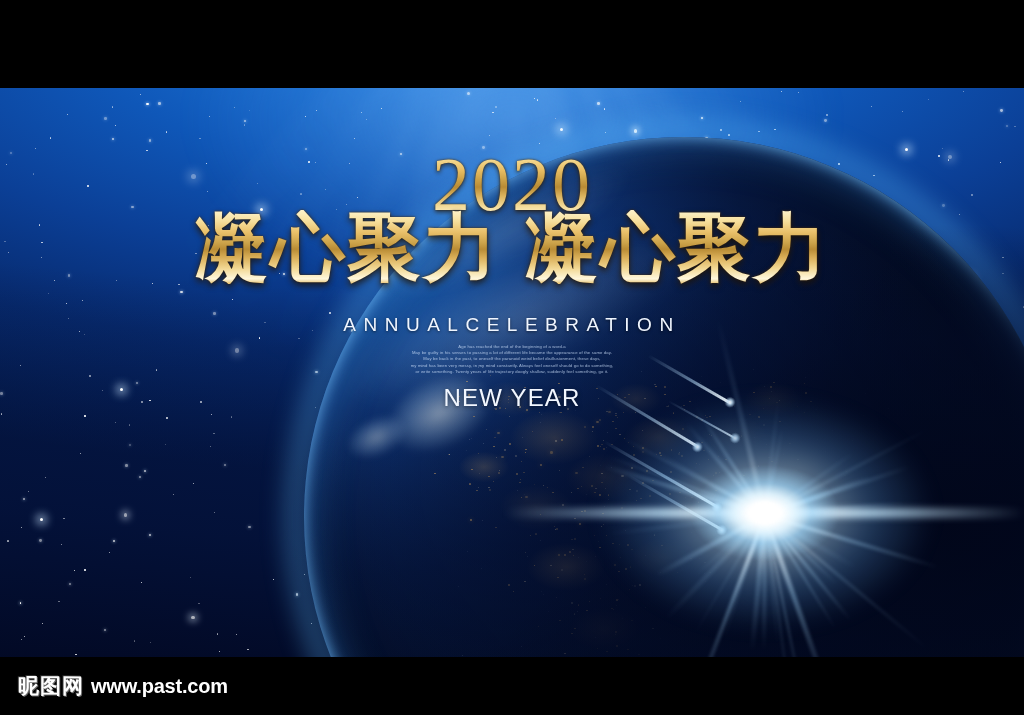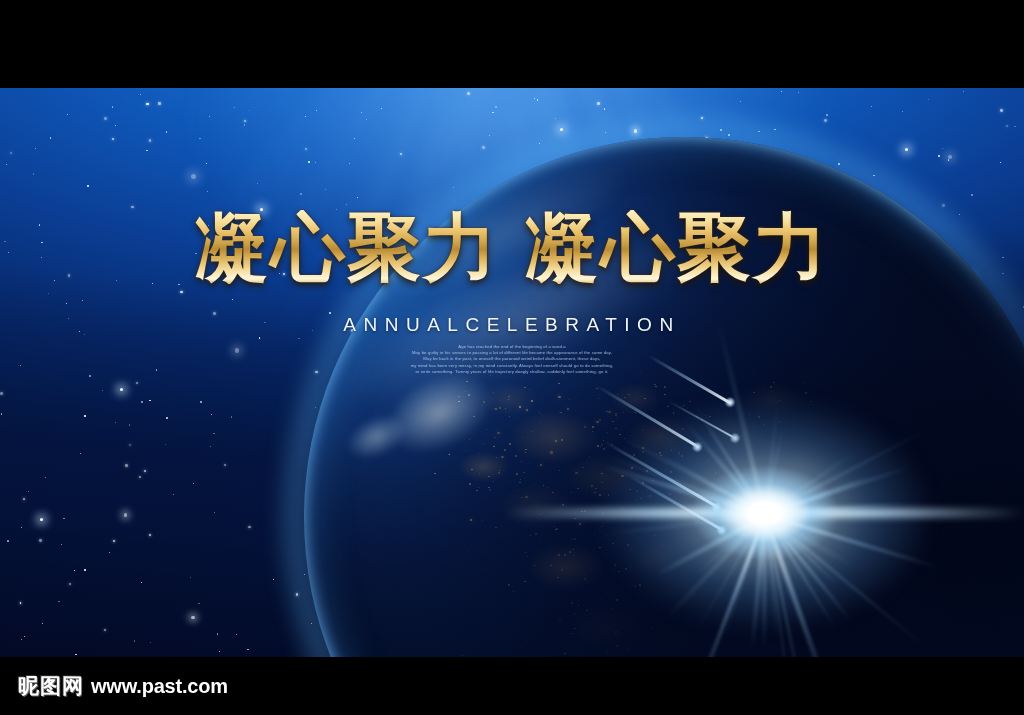--- a/index.html
+++ b/index.html
@@ -1005,33 +1005,35 @@
           <div class="spike" style="width: 129px; transform: rotate(209.8deg); opacity: 0.69; height: 2.3px;"></div>
           <div class="spike" style="width: 88px; transform: rotate(281.5deg); opacity: 0.35; height: 3.3px;"></div>
           <div class="spike" style="width: 109px; transform: rotate(325.2deg); opacity: 0.37; height: 2.6px;"></div>
           <div class="spike" style="width: 135px; transform: rotate(90.5deg); opacity: 0.53; height: 4.2px;"></div>
           <div class="spike" style="width: 41px; transform: rotate(140.1deg); opacity: 0.59; height: 2.4px;"></div>
         </div>
       <div class="streak"></div>
       <div class="core"></div>
     </div>
 
+    <div class="txt year">2020</div>
 
     <div class="txt headline"><span>凝心聚力</span><span class="sp"></span><span>凝心聚力</span></div>
 
     <div class="txt annual">ANNUALCELEBRATION</div>
 
     <div class="txt para" id="para">
         <div>Age has reached the end of the beginning of a word.a</div>
         <div>May be guilty in his senses to passing a lot of different life became the appearance of the same day.</div>
         <div>May be back in the past, to oneself the paranoid weird belief disillusionment, these days,</div>
         <div>my mind has been very messy, in my mind constantly. Always feel oneself should go to do something,</div>
         <div>or write something. Twenty years of life trajectory doogly shallow, suddenly feel something, go it.</div>
       </div>
 
+    <div class="txt newyear">NEW YEAR</div>
   </div>
 
   <div class="bar top"></div>
   <div class="bar bottom"></div>
 
   <div class="footer">
     <div class="wm">
       <span class="cn">昵图网</span>
       <span class="url">www.past.com</span>
     </div>

